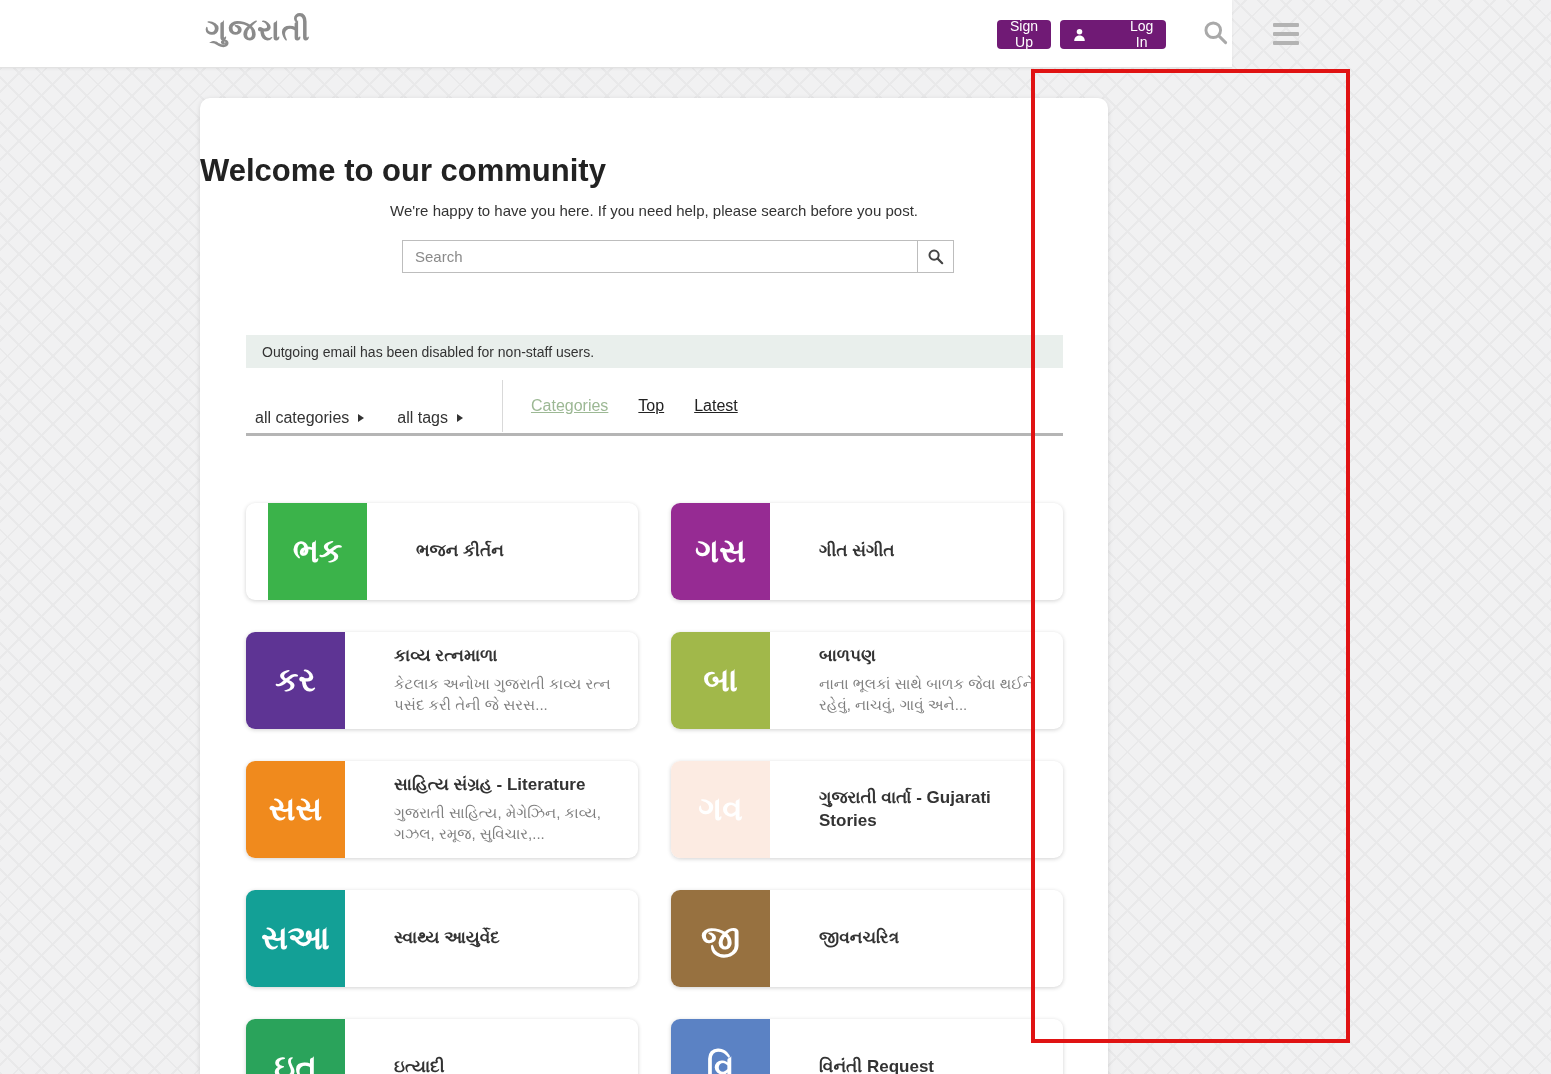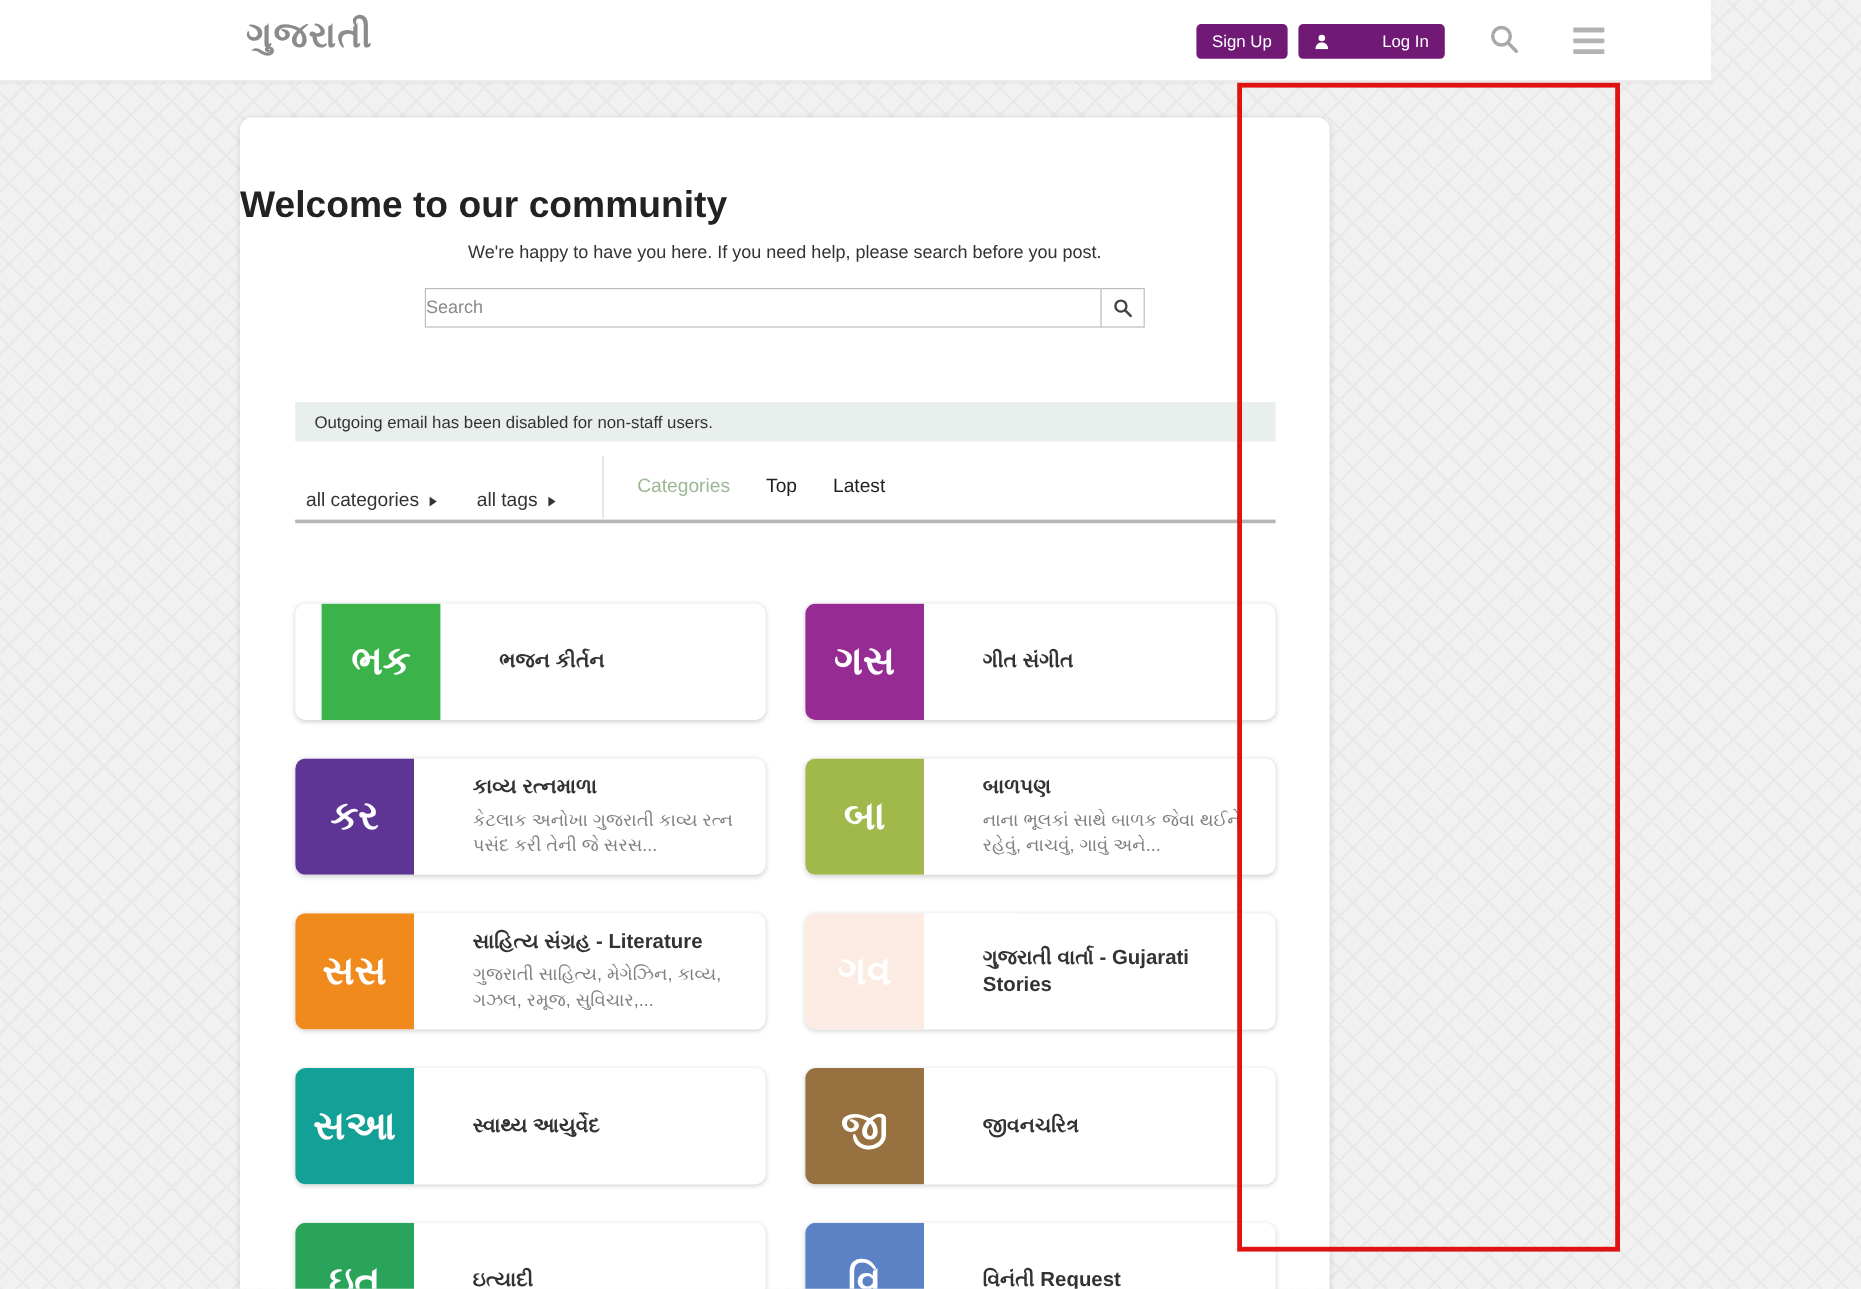--- a/index.html
+++ b/index.html
@@ -9,21 +9,21 @@
     background-color: #f1f1f2;
     background-image:
       repeating-linear-gradient(45deg, #e9e9ea 0 2px, transparent 2px 16px),
       repeating-linear-gradient(135deg, #e9e9ea 0 2px, transparent 2px 16px);
     position: relative;
     color: #222;
   }
 
   
   .header {
-    position: absolute; left: 0; top: 0; width: 1426px; height: 68px;
+    position: absolute; left: 0; top: 0; width: 1232px; height: 68px;
     background: #ffffff;
     border-bottom: 1px solid #e2e2e2;
     box-shadow: 0 1px 3px rgba(0,0,0,0.06);
     z-index: 20;
   }
   .logo {
     position: absolute; left: 205px; top: 13px;
     font-size: 30px; font-weight: bold; color: #8b8b8b;
     letter-spacing: 1px; cursor: pointer;
   }
@@ -52,22 +52,22 @@
     z-index: 5;
   }
   .welcome-title { text-align: left; font-size: 31px; font-weight: bold; color: #222; }
   .welcome-sub { text-align: center; font-size: 15px; color: #333; margin-top: 13px; }
 
   .search-row {
     width: 600px; margin: 21px auto 0 auto; display: flex; height: 33px;
   }
   .search-input {
     flex: 1; height: 33px; border: 1px solid #bdbdbd; border-radius: 0;
-    font-size: 15px; font-family: inherit; color: #333; padding: 0 0;
-    outline: none; background: #fff;
+    font-size: 15px; font-family: inherit; color: #333; padding: 0 12px;
+    outline: none; background: #fff; margin-left: 48px;
   }
   .search-input::placeholder { color: #8a8a8a; }
   .search-btn {
     width: 37px; height: 33px; margin-left: -1px;
     border: 1px solid #bdbdbd; background: #ffffff; cursor: pointer;
     display: flex; align-items: center; justify-content: center;
   }
 
   .alert {
     margin: 62px 45px 0 46px; height: 33px; background: #e9efec;
@@ -81,21 +81,21 @@
     font-size: 16px; color: #333;
   }
   .filter { display: inline-flex; align-items: center; gap: 9px; cursor: pointer; margin-top: 24px; }
   .filter + .filter { margin-left: 33px; }
   .caret {
     width: 0; height: 0; display: inline-block;
     border-left: 6px solid #333; border-top: 4px solid transparent;
     border-bottom: 4px solid transparent;
   }
   .nav-divider { width: 1px; height: 52px; background: #d9d9d9; margin: -10px 0 -10px 39px; }
-  .tab { margin-left: 29px; cursor: pointer; color: #222; }
+  .tab { margin-left: 29px; cursor: pointer; color: #222; text-decoration: underline; }
   .tab.first { margin-left: 28px; }
   .tab.active { color: #9cb894; }
   .tab + .tab { margin-left: 30px; }
 
   .thick-hr { margin: 11px 45px 0 46px; height: 3px; background: #b5b5b5; }
 
   
   .grid {
     margin: 67px 45px 0 46px;
     display: grid; grid-template-columns: 392px 392px;

